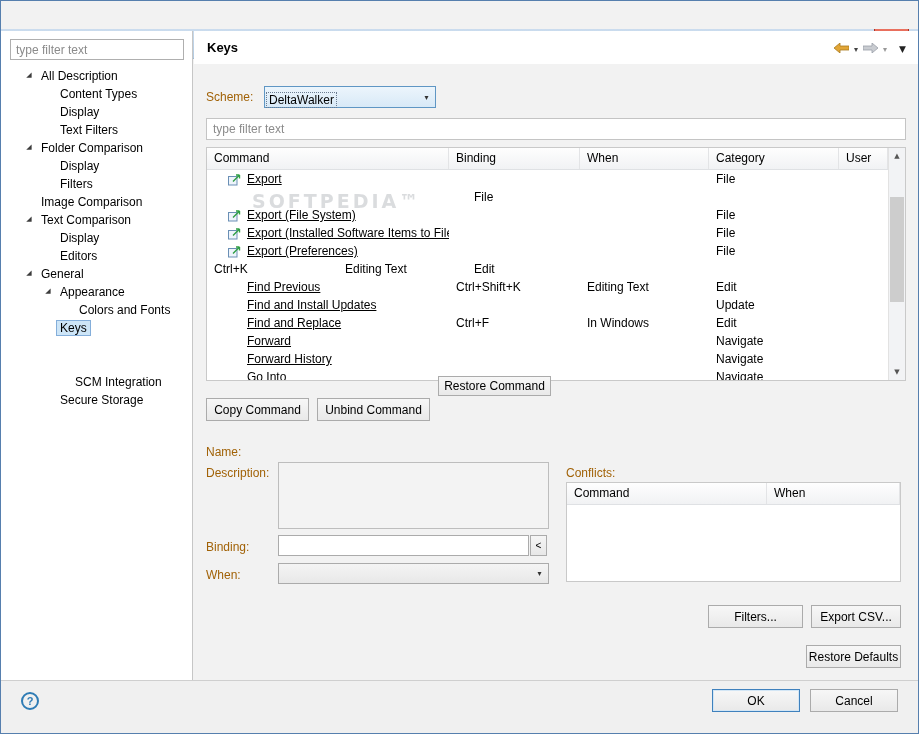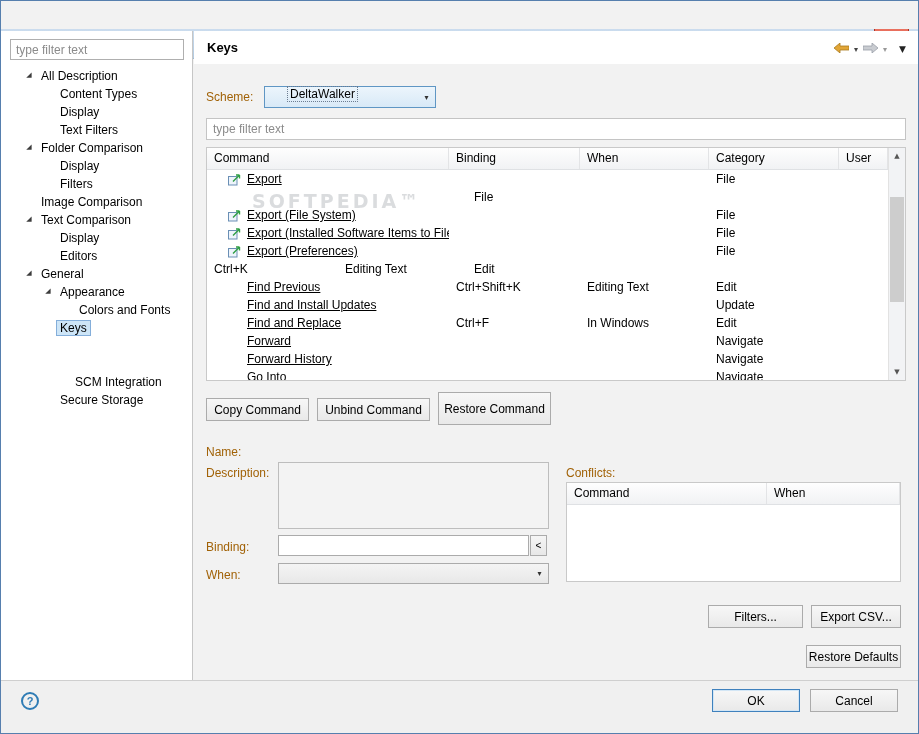--- a/index.html
+++ b/index.html
@@ -42,21 +42,21 @@
   .header-nav { position:absolute; right:12px; top:11px; display:flex; align-items:center; gap:5px; }
   .glyph { font-family:"DejaVu Sans",sans-serif; }
   .caret { font-size:8px; color:#444; }
   .caret.dim { color:#999; }
   .menu-caret { font-size:9px; color:#222; margin-left:7px; }
 
   
   .label { position:absolute; color:#a16207; }
   .scheme-combo { position:absolute; left:263px; top:85px; width:172px; height:22px;
                   border:1px solid #5f96c4; background:linear-gradient(#ecf5fc,#d8e9f7);
-                  display:flex; align-items:flex-start; padding-left:23px; cursor:default; }
+                  display:flex; align-items:flex-end; padding-left:2px; cursor:default; }
   .scheme-combo .val { outline:1px dotted #6b7c91; padding:0 2px; }
   .combo-arrow { margin-left:auto; width:17px; height:100%; display:flex; align-items:center;
                  justify-content:center; font-size:8px; color:#333; }
   .main-filter { position:absolute; left:205px; top:117px; width:700px; height:22px;
                  border:1px solid #c4c4c4; padding:0 6px; font:inherit; background:#fff; }
 
   
   .cmd-table { position:absolute; left:205px; top:146px; width:700px; height:234px;
                background:#fff; border:1px solid #c9c9c9; }
   .thead { display:flex; height:22px; background:linear-gradient(#fefefe,#f1f2f4);
@@ -78,21 +78,21 @@
   .watermark { position:absolute; left:251px; top:189px; font-family:"DejaVu Sans",sans-serif;
                font-size:19px; font-weight:bold; letter-spacing:3px; color:#c2c5c9; opacity:.6;
                pointer-events:none; }
 
   
   .btn { position:absolute; display:flex; align-items:center; justify-content:center;
          border:1px solid #ababab; background:linear-gradient(#f7f7f7,#e9e9e9);
          font:inherit; cursor:default; }
   #btn-copy    { left:205px; top:397px; width:103px; height:23px; }
   #btn-unbind  { left:316px; top:397px; width:113px; height:23px; }
-  #btn-restore { left:437px; top:391px; width:113px; height:33px; }
+  #btn-restore { left:437px; top:375px; width:113px; height:20px; }
   #btn-filters { left:707px; top:604px; width:95px;  height:23px; }
   #btn-exportcsv { left:810px; top:604px; width:90px; height:23px; }
   #btn-restoredef { left:805px; top:644px; width:95px; height:23px; }
 
   
   #name-label { left:205px; top:444px; }
   #desc-label { left:205px; top:465px; }
   #conflicts-label { left:565px; top:465px; }
   #binding-label { left:205px; top:539px; }
   #when-label { left:205px; top:567px; }

